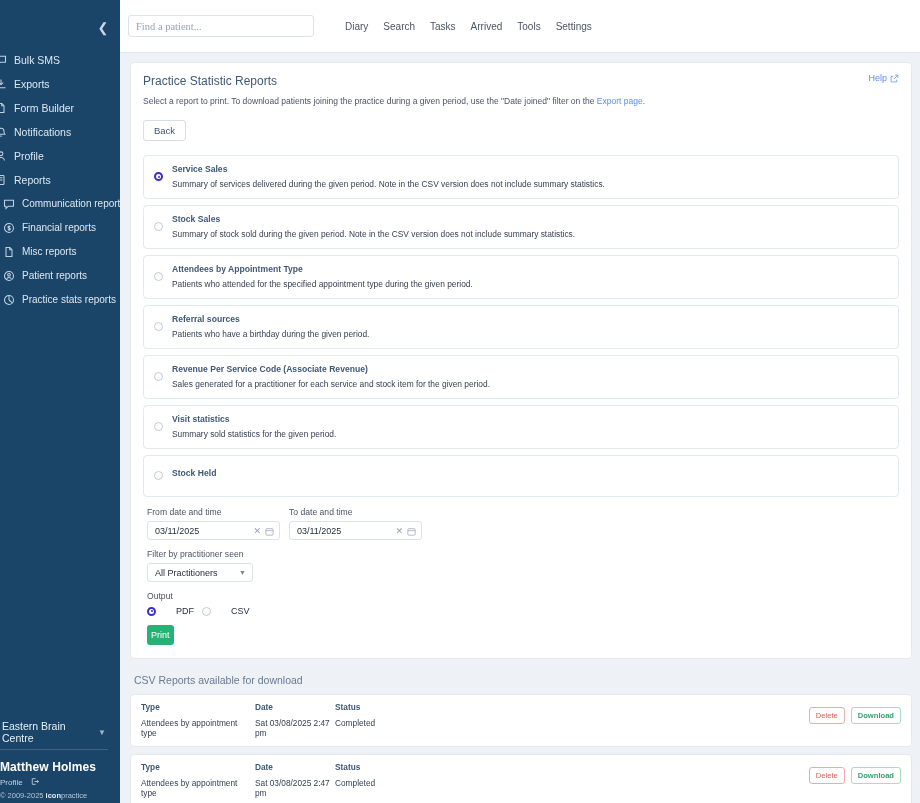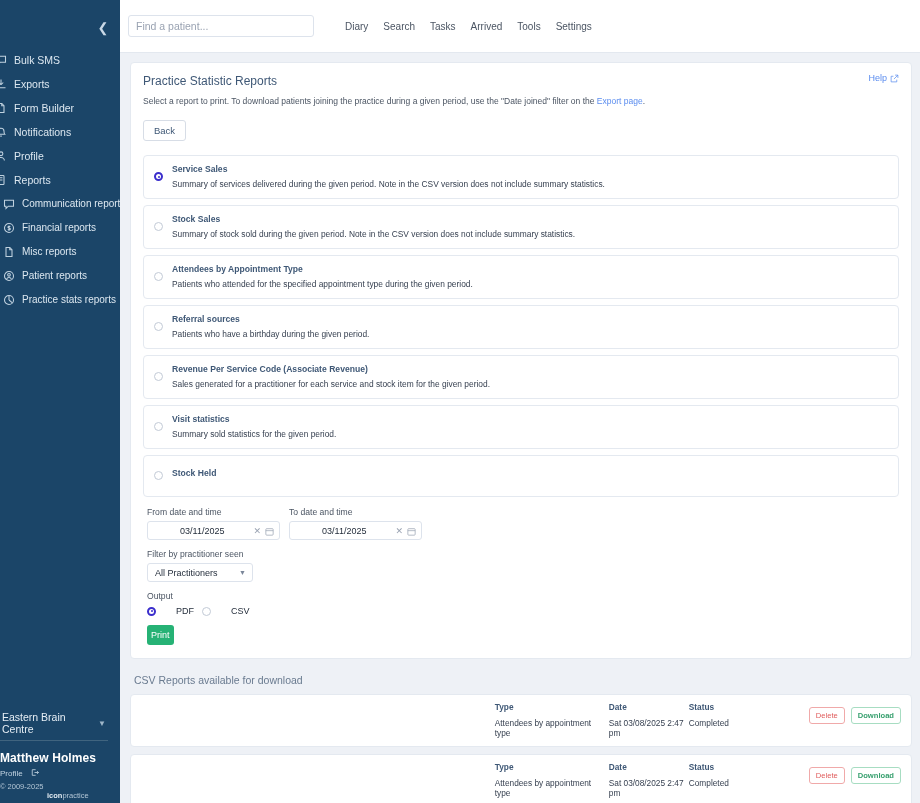--- a/index.html
+++ b/index.html
@@ -54,37 +54,37 @@
     border-bottom: 1px solid #40647f;
     padding: 3px 2px 5px 2px;
     margin: 0 4px 10px 0;
     font-size: 10.5px; color: #e6eef5; cursor: pointer;
   }
   .practice-select .chev { font-size: 8px; color: #9fb6c8; }
   .user-name { font-size: 12px; font-weight: bold; color: #ffffff; margin-bottom: 3px; letter-spacing: .1px;}
   .user-links { display: flex; align-items: center; gap: 7px; font-size: 8px; color: #c3d4e2; margin-bottom: 3px;}
   .user-links .lo svg { width: 9px; height: 9px; stroke: #c3d4e2; fill: none; stroke-width: 1.5;}
   .copyright { font-size: 7.5px; color: #b3c6d6; }
-  .copyright b { color: #e4edf4; padding-left: 47px; }
+  .copyright b { color: #e4edf4; }
 
   
   .main { flex: 1; height: 803px; overflow: hidden; position: relative; background:#eef1f6;}
   .topbar {
     height: 53px; background: #fff;
     border-bottom: 1px solid #e3e8ef;
     display: flex; align-items: center;
     padding: 0 12px 0 8px;
   }
   .patient-search {
     width: 186px; height: 22px;
     border: 1px solid #dde3ec; border-radius: 3px;
     background: #fff;
     font-size: 10.5px; color: #333;
     padding: 0 7px;
-    font-family: Liberation Sans, sans-serif;
+    font-family: Liberation Serif, serif;
   }
   .patient-search::placeholder { color: #9aa3b2; }
   .topnav { display: flex; gap: 15px; margin-left: 31px; }
   .topnav a { font-size: 10px; color: #4b5563; text-decoration: none; cursor: pointer; }
 
   .content { padding: 9px 8px 0 10px; height: 750px; overflow: hidden; }
   .panel {
     background: #fff; border: 1px solid #e4e9f0; border-radius: 4px;
     padding: 11px 12px 13px 12px;
     position: relative;
@@ -132,21 +132,21 @@
   .rc-desc a { color: #5b8def; text-decoration: none; }
 
   
   .form-area { margin-top: 10px; padding-left: 4px; }
   .fld-label { font-size: 8.6px; color: #4b5563; margin-bottom: 4px; }
   .date-row { display: flex; gap: 9px; }
   .date-field { width: 133px; }
   .date-input {
     height: 19px; border: 1px solid #dde3ec; border-radius: 3px;
     background: #fff; display: flex; align-items: center;
-    padding: 0 5px 0 7px; gap: 4px; text-align: center;
+    padding: 0 5px 0 7px; gap: 4px;
   }
   .date-input .val { flex: 1; font-size: 9px; color: #1f2937; }
   .date-input .clr { font-size: 9px; color: #9aa3b2; cursor: pointer; }
   .date-input .cal svg { width: 9px; height: 9px; stroke: #9aa3b2; fill:none; stroke-width: 1.3; }
   .sel-wrap { margin-top: 9px; }
   .select {
     width: 106px; height: 19px;
     border: 1px solid #dde3ec; border-radius: 3px; background: #fff;
     display: flex; align-items: center; justify-content: space-between;
     padding: 0 6px 0 7px; font-size: 9px; color: #1f2937; cursor: pointer;
@@ -164,21 +164,21 @@
   }
 
   
   .csv-section { margin-top: 11px; }
   .csv-title { font-size: 10.5px; color: #6a7b90; padding: 4px 2px 8px 4px; }
   .csv-card {
     background: #fff; border: 1px solid #e4e9f0; border-radius: 4px;
     margin-bottom: 7px; padding: 7px 10px 8px 10px;
     display: flex; align-items: flex-start;
   }
-  .csv-cols { flex: 1; display: flex; justify-content: flex-end; }
+  .csv-cols { flex: 1; display: flex; }
   .csv-col.c0 { width: 114px; }
   .csv-col.c1 { width: 80px; }
   .csv-col.c2 { width: 120px; }
   .csv-h { font-size: 8.3px; color: #3f5876; font-weight: bold; margin-bottom: 6px; }
   .csv-v { font-size: 8.3px; color: #374151; }
   .csv-actions { display: flex; gap: 6px; align-items: center; padding-top: 5px;}
   .btn-del, .btn-dl {
     border-radius: 3px; background: #fff;
     font-size: 7.6px; padding: 3px 6px; cursor: pointer;
     font-family: "Liberation Sans", sans-serif;

